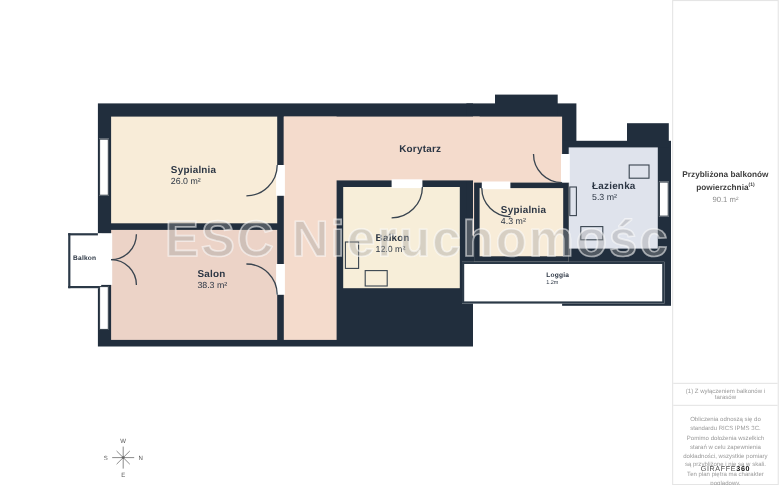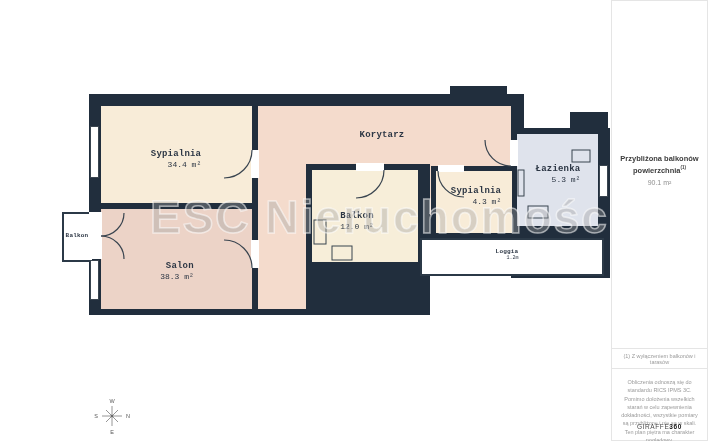--- a/index.html
+++ b/index.html
@@ -28,22 +28,22 @@
   #r-loggia{left:420px;top:238px;width:184px;height:38px;background:#fff;
            border:2px solid #2b3947;box-sizing:border-box;z-index:3;}
   #r-balkon{left:62px;top:212px;width:30px;height:50px;background:#fff;
            border:2px solid #2b3947;border-right:none;box-sizing:border-box;z-index:3;}
 
   
   .gap{position:absolute;background:#fff;z-index:3;}
   .win{position:absolute;background:#fff;border:1px solid #39444f;box-sizing:border-box;z-index:3;}
 
   
-  .lbl{position:absolute;transform:translate(-50%,-50%);text-align:right;
-       color:#2c3644;z-index:5;white-space:nowrap;font-family:Liberation Mono, monospace;}
+  .lbl{position:absolute;transform:translate(-50%,-50%);text-align:left;
+       color:#2c3644;z-index:5;white-space:nowrap;}
   .lbl .nm{font-weight:700;font-size:9px;letter-spacing:.2px;}
   .lbl .ar{font-size:8px;margin-top:1px;}
   .lbl.sm .nm{font-size:6px;}
   .lbl.sm .ar{font-size:5px;margin-top:0;}
 
   
   svg.overlay{position:absolute;left:0;top:0;z-index:4;pointer-events:none;}
   .arc{fill:none;stroke:#39444f;stroke-width:1.2;}
   .fix{fill:none;stroke:#39444f;stroke-width:1;}
   .cmp{stroke:#8a8a8a;stroke-width:.9;}
@@ -126,23 +126,23 @@
       <circle cx="112" cy="416" r="1.3" fill="#666"></circle>
       <text class="cmp-t" x="112" y="403" text-anchor="middle">W</text>
       <text class="cmp-t" x="126" y="418" text-anchor="start">N</text>
       <text class="cmp-t" x="112" y="434" text-anchor="middle">E</text>
       <text class="cmp-t" x="98" y="418" text-anchor="end">S</text>
     </g>
   </svg>
 
   <div class="lbl" style="left:176px;top:159px;">
     <div class="nm">Sypialnia</div>
-    <div class="ar">34.4 m²</div>
+    <div class="ar">26.0 m²</div>
   </div>
-  <div class="lbl" style="left:177px;top:254px;margin-top:17px;">
+  <div class="lbl" style="left:193px;top:254px;">
     <div class="nm">Salon</div>
     <div class="ar">38.3 m²</div>
   </div>
   <div class="lbl" style="left:382px;top:135px;">
     <div class="nm">Korytarz</div>
   </div>
   <div class="lbl" style="left:357px;top:221px;">
     <div class="nm">Balkon</div>
     <div class="ar">12.0 m²</div>
   </div>

